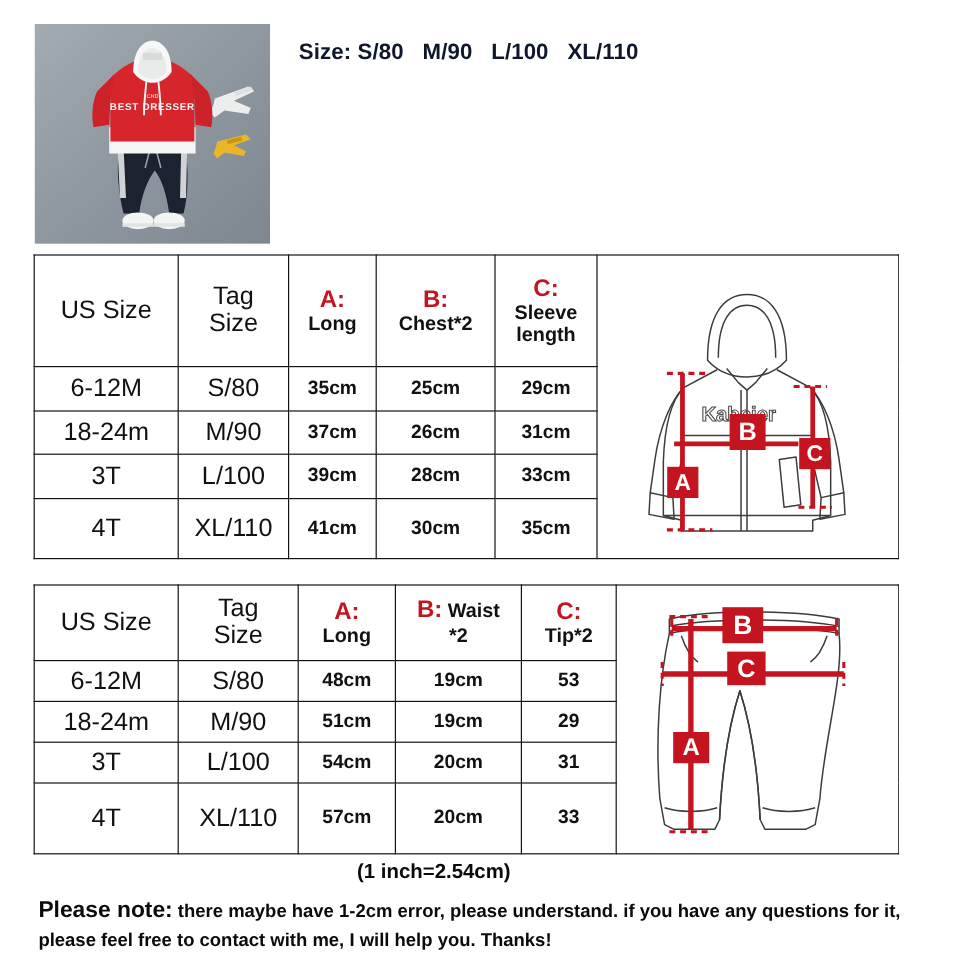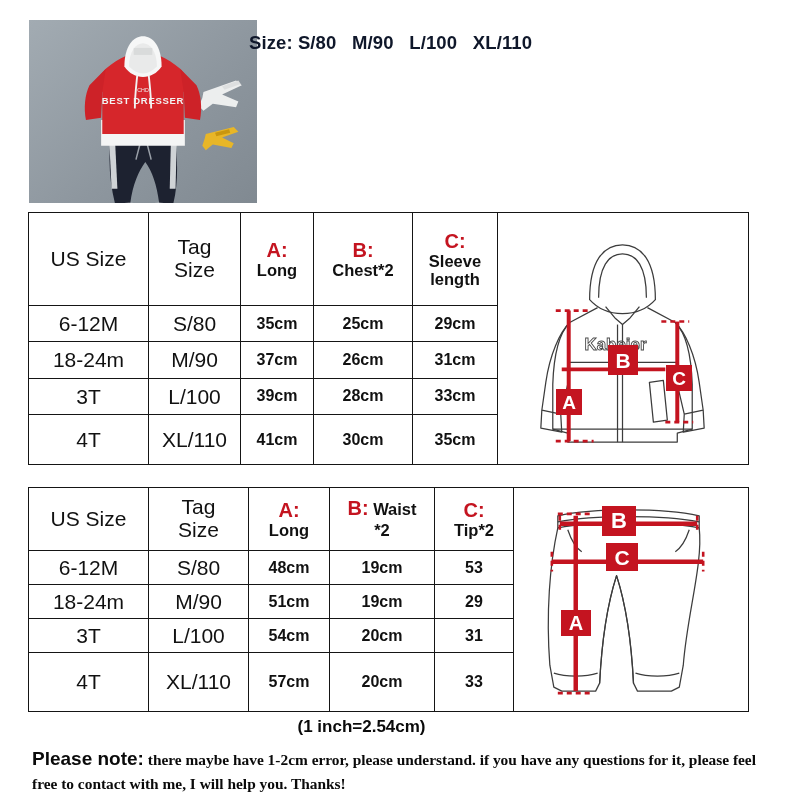--- a/index.html
+++ b/index.html
@@ -19,21 +19,21 @@
   
   .top-section {
     position: absolute;
     left: 0; top: 0;
     width: 800px; height: 208px;
   }
 
   .product-photo {
     position: absolute;
     left: 29px; top: 20px;
-    width: 228px; height: 183px;
+    width: 196px; height: 183px;
     background: linear-gradient(160deg, #9aa3ab 0%, #8e979f 45%, #848d95 100%);
     overflow: hidden;
   }
   .photo-inner { position: absolute; inset: 0; }
 
   .spec-lines {
     position: absolute;
     left: 249px; top: 32px;
     width: 520px;
   }
@@ -162,21 +162,21 @@
     width: 744px;
     font-size: 15.4px;
     line-height: 1.42;
     color: #0a0a0a;
     text-align: left;
   }
   .please-note .lead {
     font-size: 19px;
     font-weight: bold;
   }
-  .please-note .body { font-weight: bold; font-family: Liberation Serif, serif; }
+  .please-note .body { font-weight: bold; }
 </style>
 </head>
 <body>
 
 <div class="top-section">
 
   <div class="product-photo">
     <svg class="photo-inner" viewBox="0 0 196 183" preserveAspectRatio="none">
       <defs>
         <linearGradient id="bgGrad" x1="0" y1="0" x2="1" y2="1">

